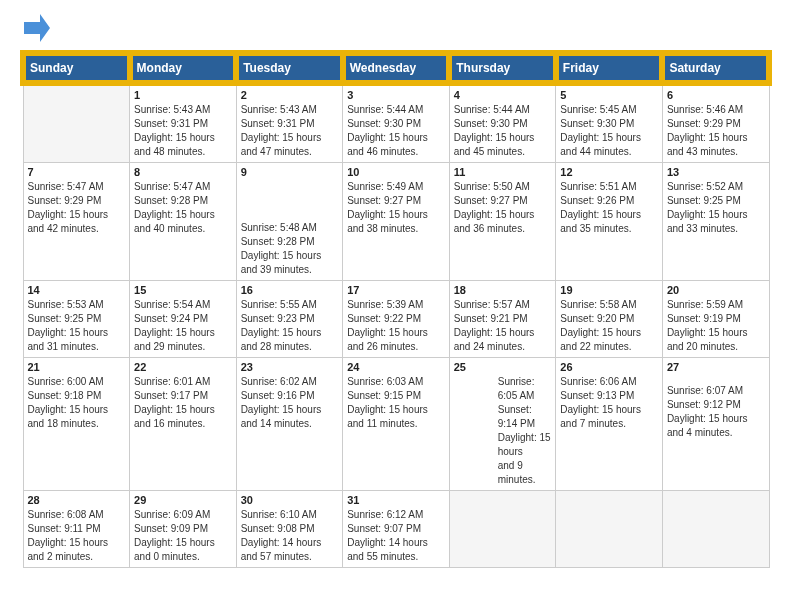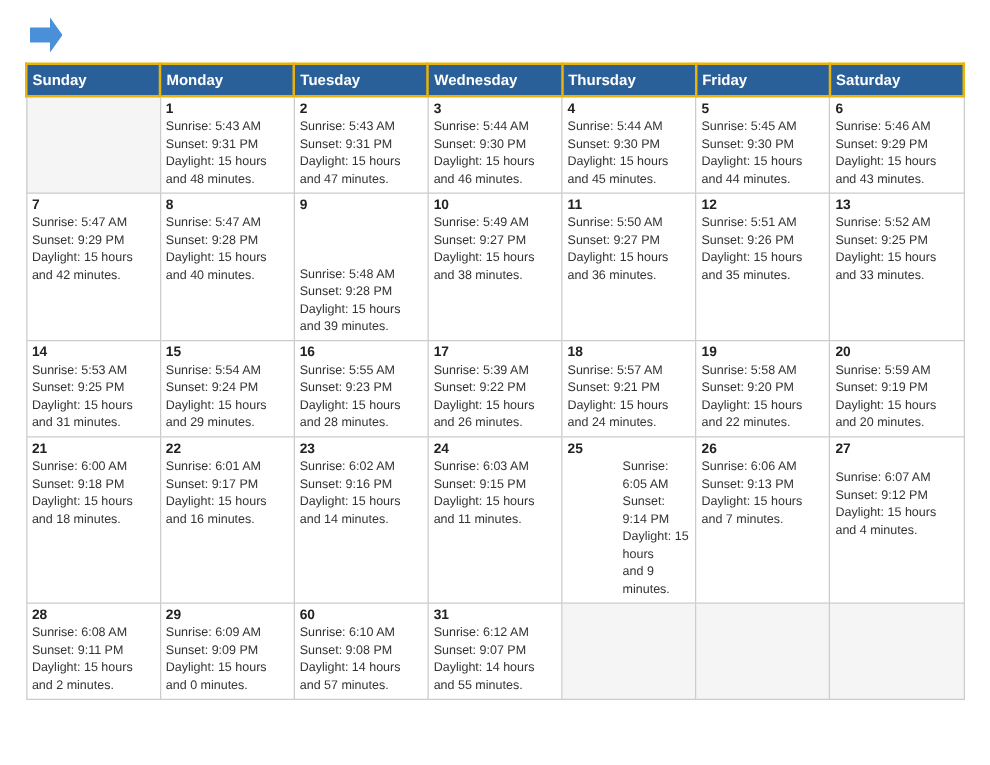--- a/index.html
+++ b/index.html
@@ -43,21 +43,21 @@
       width: 100%;
       border-collapse: collapse;
     }
     .calendar thead tr th {
       background: #2a6099;
       color: #fff;
       font-size: 12px;
       font-weight: bold;
       padding: 5px 4px;
       text-align: left;
-      border: 2px solid #eab308;
+      border: 6px solid #eab308;
     }
     .calendar tbody tr td {
       border: 1px solid #ccc;
       vertical-align: top;
       padding: 3px 4px;
       width: calc(100% / 7);
       font-size: 9.5px;
       color: #222;
       background: #fff;
       min-height: 70px;
@@ -319,21 +319,21 @@
 and 2 minutes.</div>
           </td>
           <td>
             <span class="day-number">29</span>
             <div class="day-info" style="white-space: pre-line;">Sunrise: 6:09 AM
 Sunset: 9:09 PM
 Daylight: 15 hours
 and 0 minutes.</div>
           </td>
           <td>
-            <span class="day-number">60</span>
+            <span class="day-number">30</span>
             <div class="day-info" style="white-space: pre-line;">Sunrise: 6:10 AM
 Sunset: 9:08 PM
 Daylight: 14 hours
 and 57 minutes.</div>
           </td>
           <td>
             <span class="day-number">31</span>
             <div class="day-info" style="white-space: pre-line;">Sunrise: 6:12 AM
 Sunset: 9:07 PM
 Daylight: 14 hours

